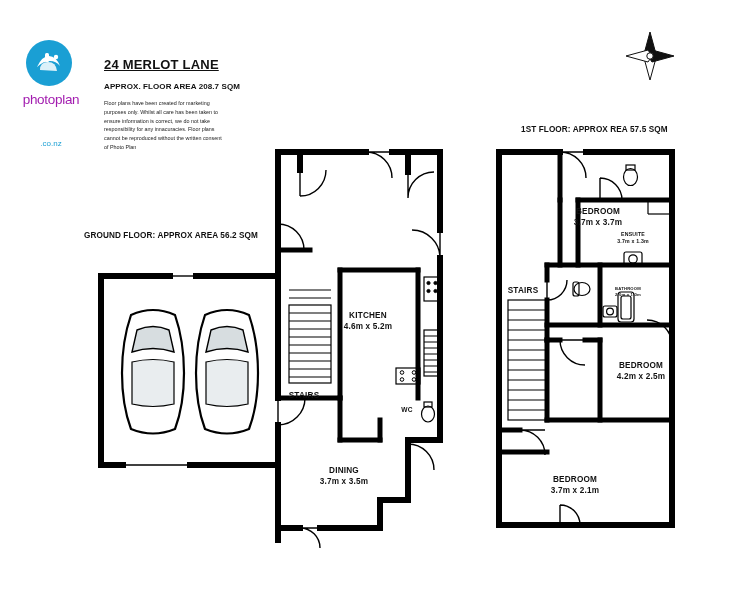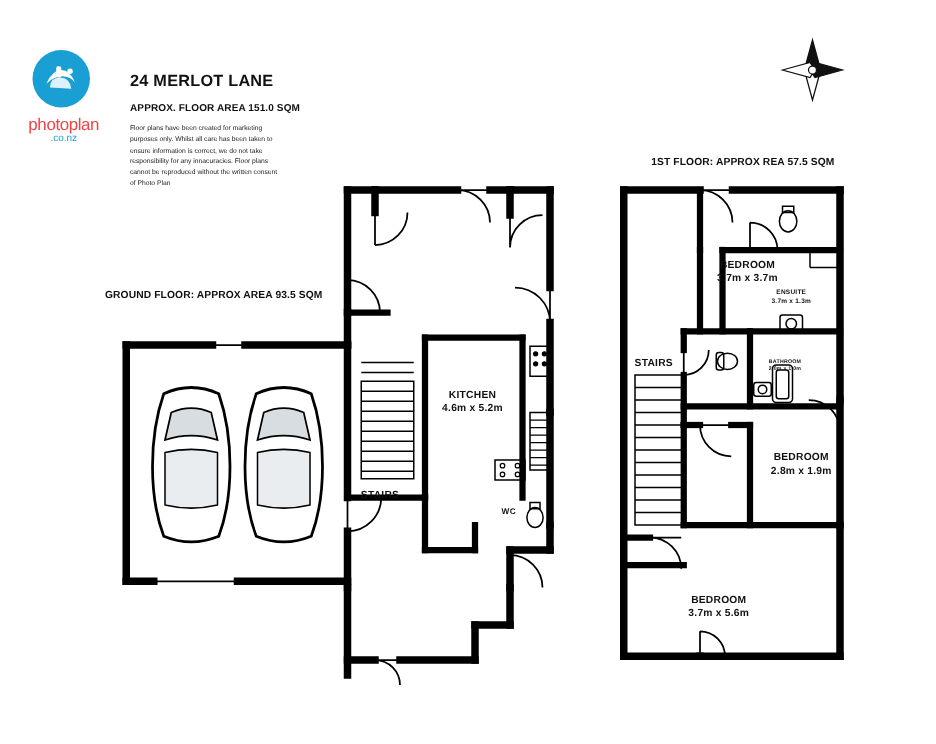--- a/index.html
+++ b/index.html
@@ -3,44 +3,44 @@
 <meta charset="utf-8">
 <style>
   html,body{margin:0;padding:0;background:#ffffff;}
   body{width:749px;height:595px;position:relative;font-family:"Liberation Sans",sans-serif;color:#111;overflow:hidden;}
   .canvas{position:absolute;left:0;top:0;width:749px;height:595px;}
 
   
   .logo-circle{position:absolute;left:26px;top:40px;width:46px;height:46px;border-radius:50%;background:#1a9fd4;}
   .logo-glyph{position:absolute;left:0;top:0;width:46px;height:46px;}
   .logo-text{position:absolute;left:16px;top:93px;width:70px;text-align:center;line-height:1.05;}
-  .logo-text .p1{font-size:13.5px;color:#ef4444;font-weight:400;letter-spacing:-0.3px;}
-  .logo-text .p2{font-size:8px;color:#1a9fd4;}
-
-  .title{position:absolute;left:104px;top:57px;font-size:13px;font-weight:bold;letter-spacing:.2px;}
+  .logo-text .p1{font-size:13.5px;color:#a21caf;font-weight:400;letter-spacing:-0.3px;}
+  .logo-text .p2{font-size:8px;color:#1a9fd4;margin-top:33px;}
+
+  .title{position:absolute;left:104px;top:57px;font-size:13px;font-weight:bold;letter-spacing:.2px;text-decoration:underline;}
   .subtitle{position:absolute;left:104px;top:82px;font-size:8px;font-weight:bold;letter-spacing:.1px;}
   .disclaimer{position:absolute;left:104px;top:99px;width:118px;font-size:5.4px;line-height:1.62;color:#222;}
 
   .floor-label{position:absolute;font-size:8.2px;font-weight:bold;letter-spacing:.1px;color:#111;}
   #gf-label{left:84px;top:231px;}
   #ff-label{left:521px;top:125px;}
 
   
   .compass{position:absolute;left:622px;top:28px;width:56px;height:56px;}
 
   
   .room{position:absolute;text-align:center;line-height:1.35;}
   .room .nm{font-size:8.2px;font-weight:bold;letter-spacing:.2px;}
   .room .dm{font-size:8.2px;font-weight:bold;letter-spacing:.2px;}
   .room.small .nm,.room.small .dm{font-size:5.2px;}
   .room.tiny .nm,.room.tiny .dm{font-size:4.2px;}
   .room.mid .nm,.room.mid .dm{font-size:6.6px;}
 
   #r-living{left:316px;top:200px;width:92px;}
-  #r-kitchen{left:340px;top:310px;width:76px;text-align:center;}
+  #r-kitchen{left:330px;top:310px;width:76px;text-align:center;}
   #r-stairs-g{left:276px;top:390px;width:56px;}
   #r-garage{left:152px;top:437px;width:128px;}
   #r-dining{left:300px;top:465px;width:88px;}
   #r-wc{left:390px;top:406px;width:34px;}
   #r-bed1{left:549px;top:206px;width:98px;}
   #r-ensuite{left:600px;top:231px;width:66px;}
   #r-bath{left:600px;top:286px;width:56px;}
   #r-bed2{left:592px;top:360px;width:98px;}
   #r-bed3{left:520px;top:474px;width:110px;}
   #r-stairs-f{left:496px;top:285px;width:54px;}
@@ -57,24 +57,24 @@
       <rect x="19" y="13" width="4" height="9" rx="1.5" fill="#ffffff"></rect>
       <circle cx="30" cy="17" r="2.2" fill="#ffffff"></circle>
     </svg>
   </div>
   <div class="logo-text">
     <div class="p1">photoplan</div>
     <div class="p2">.co.nz</div>
   </div>
 
   <div class="title">24 MERLOT LANE</div>
-  <div class="subtitle">APPROX. FLOOR AREA 151.0 SQM</div>
+  <div class="subtitle">APPROX. FLOOR AREA 208.7 SQM</div>
   <div class="disclaimer">Floor plans have been created for marketing purposes only. Whilst all care has been taken to ensure information is correct, we do not take responsibility for any innacuracies. Floor plans cannot be reproduced without the written consent of Photo Plan</div>
 
-  <div class="floor-label" id="gf-label">GROUND FLOOR: APPROX AREA 93.5 SQM</div>
+  <div class="floor-label" id="gf-label">GROUND FLOOR: APPROX AREA 56.2 SQM</div>
   <div class="floor-label" id="ff-label">1ST FLOOR: APPROX REA 57.5 SQM</div>
 
   <svg class="compass" viewBox="0 0 56 56">
     <g stroke="#111" stroke-width="1" fill="none">
       <path d="M28 4 L34 26 L28 30 L22 26 Z" fill="#111"></path>
       <path d="M28 52 L22 30 L28 26 L34 30 Z" fill="#ffffff"></path>
       <path d="M4 28 L26 22 L30 28 L26 34 Z" fill="#ffffff"></path>
       <path d="M52 28 L30 34 L26 28 L30 22 Z" fill="#111"></path>
       <circle cx="28" cy="28" r="3.2" fill="#ffffff"></circle>
     </g>
@@ -234,41 +234,45 @@
     </g>
   </svg>
 
   <div class="room" id="r-kitchen">
     <div class="nm">KITCHEN</div>
     <div class="dm">4.6m x 5.2m</div>
   </div>
   <div class="room" id="r-stairs-g">
     <div class="nm">STAIRS</div>
   </div>
+  <div class="room" id="r-dining">
+    <div class="nm">DINING</div>
+    <div class="dm">3.7m x 3.5m</div>
+  </div>
   <div class="room mid" id="r-wc">
     <div class="nm">WC</div>
   </div>
 
   <div class="room" id="r-bed1">
     <div class="nm">BEDROOM</div>
     <div class="dm">3.7m x 3.7m</div>
   </div>
   <div class="room small" id="r-ensuite">
     <div class="nm">ENSUITE</div>
     <div class="dm">3.7m x 1.3m</div>
   </div>
   <div class="room tiny" id="r-bath">
     <div class="nm">BATHROOM</div>
     <div class="dm">2.0m x 1.0m</div>
   </div>
   <div class="room" id="r-bed2">
     <div class="nm">BEDROOM</div>
-    <div class="dm">2.8m x 1.9m</div>
+    <div class="dm">4.2m x 2.5m</div>
   </div>
   <div class="room" id="r-bed3">
     <div class="nm">BEDROOM</div>
-    <div class="dm">3.7m x 5.6m</div>
+    <div class="dm">3.7m x 2.1m</div>
   </div>
   <div class="room" id="r-stairs-f">
     <div class="nm">STAIRS</div>
   </div>
 
 </div>
 
 </body></html>

